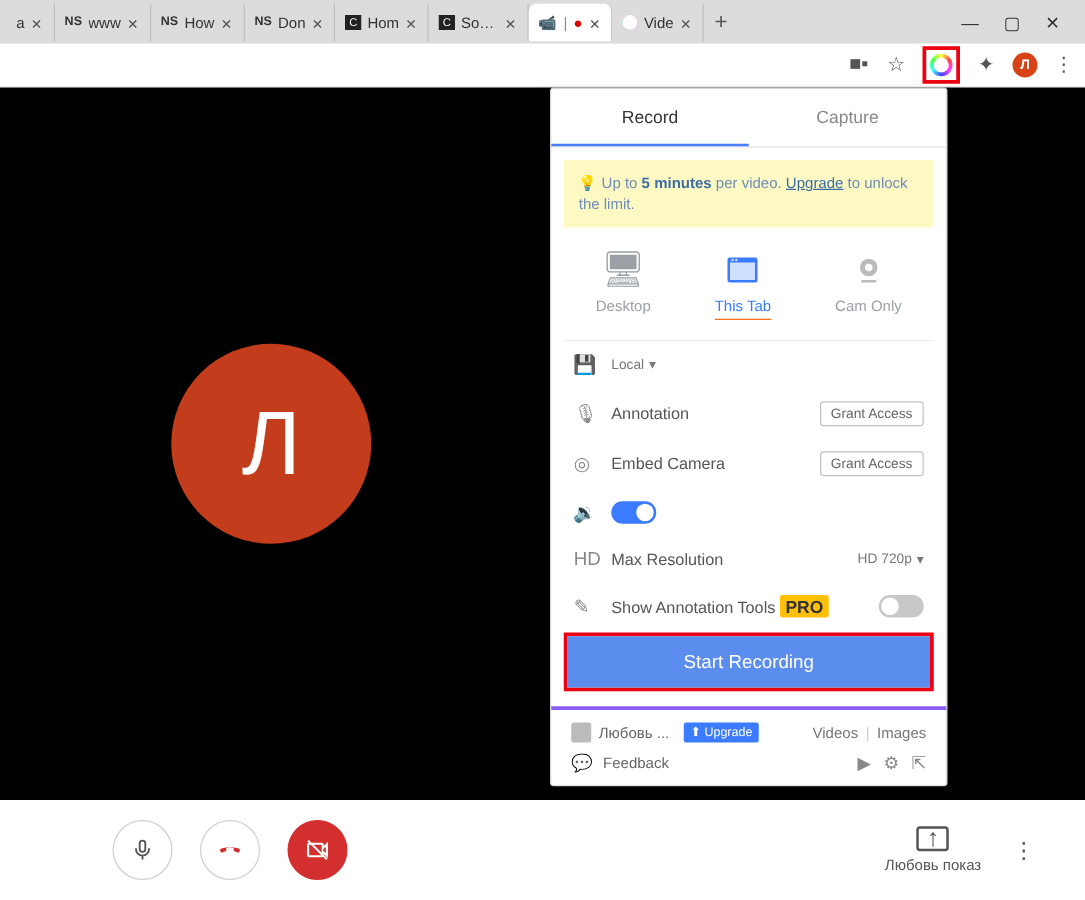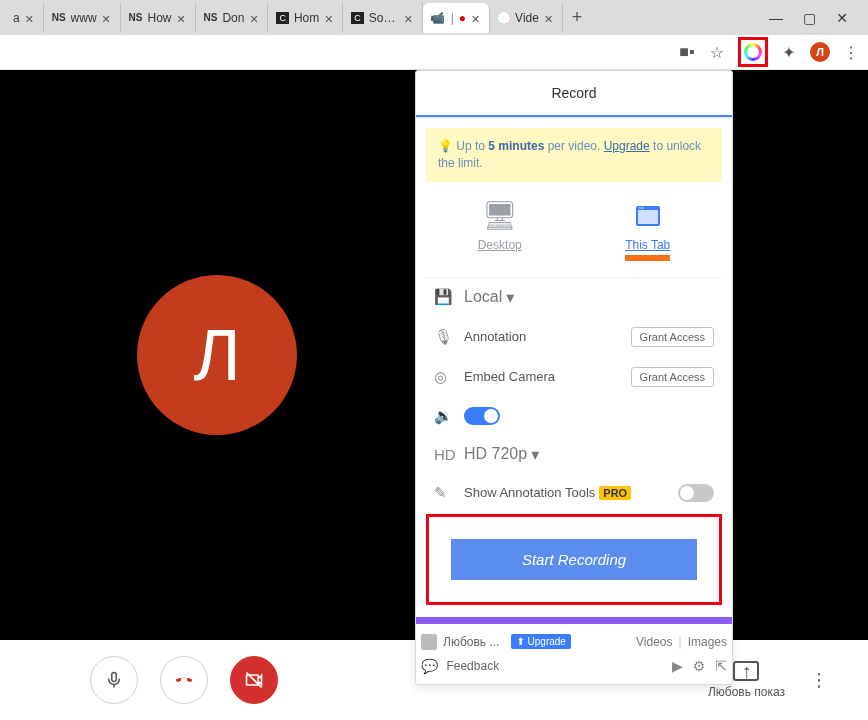--- a/index.html
+++ b/index.html
@@ -35,51 +35,51 @@
   
   
   .bottombar { position:absolute; bottom:0; left:0; right:0; height:80px; background:#fff; display:flex; align-items:center; padding:0 40px 0 90px; }
   .btn-circ { width:48px; height:48px; border-radius:50%; border:1px solid #d0d0d0; display:flex; align-items:center; justify-content:center; font-size:20px; color:#555; margin-right:22px; cursor:pointer; }
   .btn-circ.red { background:#d32f2f; border-color:#d32f2f; color:#fff; }
   .present { margin-left:auto; text-align:center; font-size:12px; color:#555; cursor:pointer; }
   .present-icon { font-size:20px; border: 2px solid #555; height:20px; width:26px; border-radius:3px; display:flex; align-items:center; justify-content:center; margin:0 auto 4px; }
   .more-v { margin-left: 25px; font-size:18px; color:#555; cursor:pointer; }
   
   
-  .panel { position:absolute; top:70px; left:415px; width:318px; background:#fff; border:1px solid #d8d8d8; border-radius:3px; box-shadow:0 3px 10px rgba(0,0,0,.1); font-size:13px; color:#555; }
+  .panel { position:absolute; top:70px; left:440px; width:318px; background:#fff; border:1px solid #d8d8d8; border-radius:3px; box-shadow:0 3px 10px rgba(0,0,0,.1); font-size:13px; color:#555; }
   .panel-tabs { display:flex; border-bottom:1px solid #e4e4e4; }
   .ptab { flex:1; text-align:center; padding:14px 0; font-size:14px; color:#888; cursor:pointer; }
   .ptab.active { color:#333; border-bottom:2px solid #4a80ff; }
   
   .banner { margin:10px; padding:10px 12px; background:#fef9c3; color:#6b8db8; font-size:12px; line-height:1.4; }
   .banner b { color:#3b6ea5; font-weight:bold; }
   .banner a { color:#3b6ea5; text-decoration:underline; }
   
   .modes { display:flex; justify-content:space-around; padding:8px 0 16px; border-bottom:1px solid #eee; margin:0 10px; }
   .mode { text-align:center; color:#9aa0a6; cursor:pointer; }
   .mode.sel { color:#3a7bff; }
   .mode-ic { font-size:28px; height:32px; display:flex; align-items:center; justify-content:center; }
-  .mode-lab { font-size:12px; margin-top:6px;text-decoration:underline; }
-  .mode.sel .mode-lab { border-bottom:6px solid #f97316; padding-bottom:3px; }
+  .mode-lab { font-size:12px; margin-top:6px; }
+  .mode.sel .mode-lab { border-bottom:1px solid #f97316; padding-bottom:3px; }
   
   .opt { display:flex; align-items:center; padding:10px 18px; font-size:13px; color:#555; }
   .opt-ic { width:18px; margin-right:12px; color:#888; font-size:15px; }
   .opt-lab { flex:1; }
-  .opt-val { color:#777; font-size:16px; display:flex; align-items:center; gap:4px; }
+  .opt-val { color:#777; font-size:11px; display:flex; align-items:center; gap:4px; }
   .grant { border:1px solid #c3c3c3; border-radius:3px; padding:3px 8px; font-size:11px; color:#666; cursor:pointer; }
   .toggle { width:36px; height:18px; border-radius:9px; background:#c8c8c8; position:relative; cursor:pointer; }
   .toggle::after { content:''; position:absolute; top:2px; left:2px; width:14px; height:14px; background:#fff; border-radius:50%; }
   .toggle.on { background:#3a7bff; }
   .toggle.on::after { left:auto; right:2px; }
-  .pro-badge { background:#ffc107; color:#333; font-size:11px; font-weight:bold; padding:1px 4px; border-radius:2px; margin-left:4px; }
-  
-  .start-wrap { margin:2px 10px 12px; padding:22px; border:3px solid #e01;font-style:italic; }
+  .pro-badge { background:#ffc107; color:#333; font-size:14px; font-weight:bold; padding:1px 4px; border-radius:2px; margin-left:4px; }
+  
+  .start-wrap { margin:2px 10px 12px; padding:0; border:3px solid #e01; }
   .start-btn { background:#5b8def; color:#fff; text-align:center; padding:12px; font-size:15px; cursor:pointer; }
   
-  .panel-footer { border-top:7px solid #8b5cf6; padding:10px 5px; display:flex; align-items:center; font-size:12px; color:#666; flex-wrap:wrap; gap:8px 12px; }
+  .panel-footer { border-top:3px solid #8b5cf6; padding:10px 16px; display:flex; align-items:center; font-size:12px; color:#666; flex-wrap:wrap; gap:8px 12px; }
   .pf-user { display:flex; align-items:center; gap:6px; }
   .pf-av { width:16px; height:16px; background:#bbb; border-radius:2px; }
   .upg-badge { background:#3a7bff; color:#fff; font-size:10px; padding:2px 5px; border-radius:2px; }
   .pf-right { margin-left:auto; display:flex; gap:6px; align-items:center; }
   .pf-link { color:#777; font-size:12px; }
   .pf-sep { color:#ccc; }
   .pf-row2 { width:100%; display:flex; align-items:center; }
   .pf-row2 .ic { margin-right:8px; font-size:14px; }
   .pf-row2 .rico { margin-left:auto; display:flex; gap:10px; font-size:14px; color:#888; }
 </style>
@@ -176,20 +176,21 @@
   <div class="present">
     <div class="present-icon">↑</div>
     <span>Любовь показ</span>
   </div>
   <div class="more-v">⋮</div>
 </div>
 
 <div class="panel">
   <div class="panel-tabs">
     <div class="ptab active">Record</div>
+    <div class="ptab">Capture</div>
   </div>
   <div class="banner">
     <span>💡 </span>
     <span>Up to </span><b>5 minutes</b><span> per video. </span><a>Upgrade</a><span> to unlock the limit.</span>
   </div>
   <div class="modes">
     <div class="mode">
       <div class="mode-ic">🖥</div>
       <div class="mode-lab">Desktop</div>
     </div>
@@ -197,20 +198,30 @@
       <div class="mode-ic">
           <svg width="28" height="24" viewBox="0 0 28 24" fill="#3a7bff">
             <rect x="2" y="2" width="24" height="20" rx="2" fill="#3a7bff"></rect>
             <rect x="4" y="6" width="20" height="14" fill="#cfe0ff"></rect>
             <circle cx="6" cy="4" r="1" fill="#cfe0ff"></circle>
             <circle cx="9" cy="4" r="1" fill="#cfe0ff"></circle>
           </svg>
         </div>
       <div class="mode-lab">This Tab</div>
     </div>
+    <div class="mode">
+      <div class="mode-ic">
+          <svg width="24" height="24" viewBox="0 0 24 24" fill="#bbb">
+            <circle cx="12" cy="10" r="7"></circle>
+            <circle cx="12" cy="10" r="3" fill="#fff"></circle>
+            <path d="M6 20h12v2H6z"></path>
+          </svg>
+        </div>
+      <div class="mode-lab">Cam Only</div>
+    </div>
   </div>
 
   <div class="opt">
     <span class="opt-ic">💾</span>
     <span class="opt-val"><span>Local</span> ▾</span>
   </div>
   <div class="opt">
     <span class="opt-ic">🎙</span>
     <span class="opt-lab">Annotation</span>
     <span class="grant">Grant Access</span>
@@ -219,20 +230,21 @@
     <span class="opt-ic">◎</span>
     <span class="opt-lab">Embed Camera</span>
     <span class="grant">Grant Access</span>
   </div>
   <div class="opt">
     <span class="opt-ic">🔉</span>
     <span class="toggle on"></span>
   </div>
   <div class="opt">
     <span class="opt-ic">HD</span>
+    <span class="opt-lab">Max Resolution</span>
     <span class="opt-val"><span>HD 720p</span> ▾</span>
   </div>
   <div class="opt">
     <span class="opt-ic">✎</span>
     <span class="opt-lab"><span>Show Annotation Tools</span><span class="pro-badge">PRO</span></span>
     <span class="toggle"></span>
   </div>
 
   <div class="start-wrap">
     <div class="start-btn">Start Recording</div>

